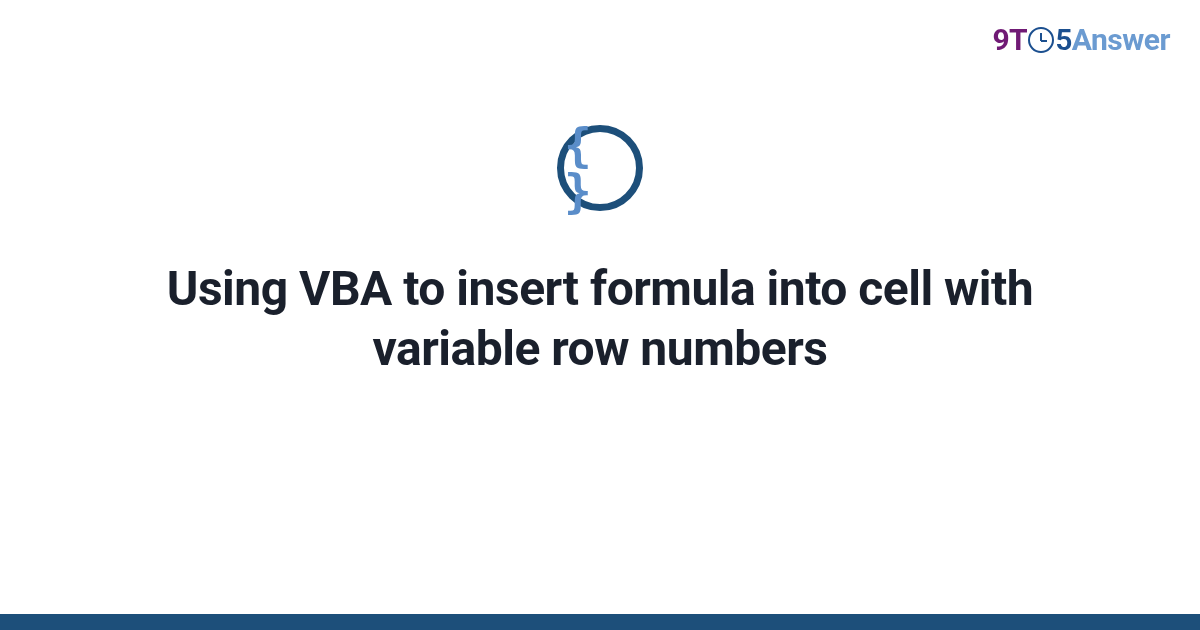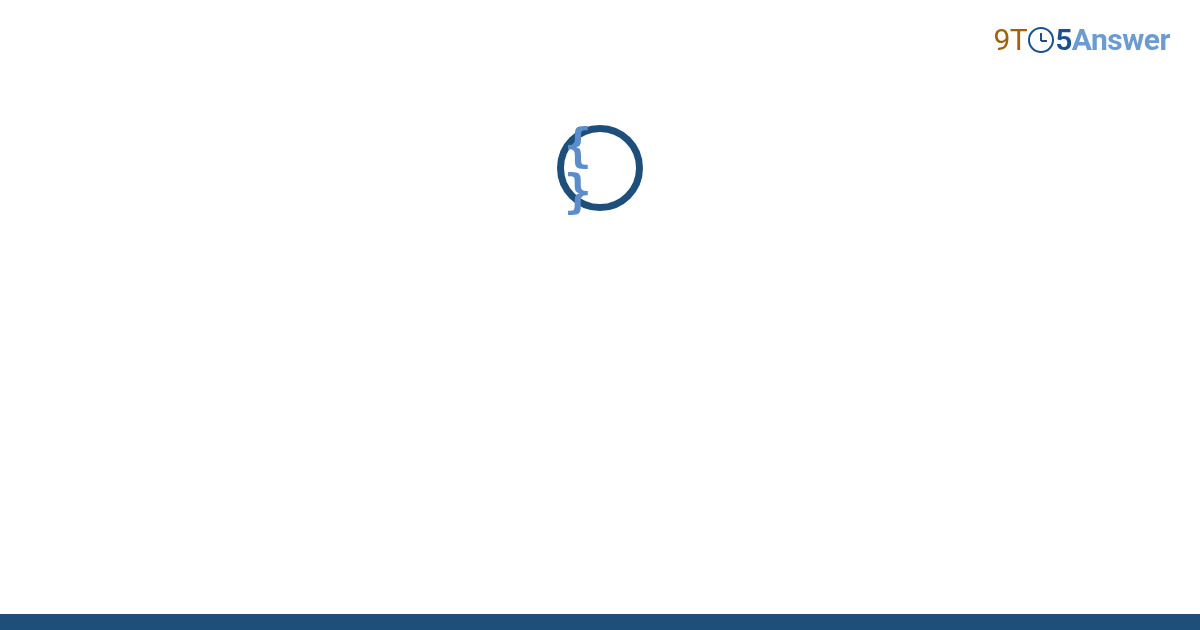--- a/index.html
+++ b/index.html
@@ -17,22 +17,22 @@
     }
     .brand {
       position: absolute;
       top: 22px;
       right: 30px;
       font-size: 30px;
       font-weight: 500;
       letter-spacing: -0.5px;
     }
     .brand-9t {
-      color: #a16207;
-      font-weight: 400;
+      color: #701a75;
+      font-weight: 700;
     }
     .brand-clock {
       display: inline-flex;
       width: 26px;
       height: 26px;
       border: 2.5px solid #1b4f8f;
       border-radius: 50%;
       vertical-align: -3px;
       margin: 0 1px;
       position: relative;
@@ -115,15 +115,16 @@
 <body>
 
 <div class="brand">
   <span class="brand-9t">9T</span><span class="brand-clock"></span><span class="brand-5">5</span><span class="brand-answer">Answer</span>
 </div>
 
 <div class="content">
   <div class="icon-circle">
     <span class="braces">{ }</span>
   </div>
+  <h1 class="title">Using VBA to insert formula into cell with variable row numbers</h1>
 </div>
 
 <div class="bottom-bar"></div>
 
 </body></html>

